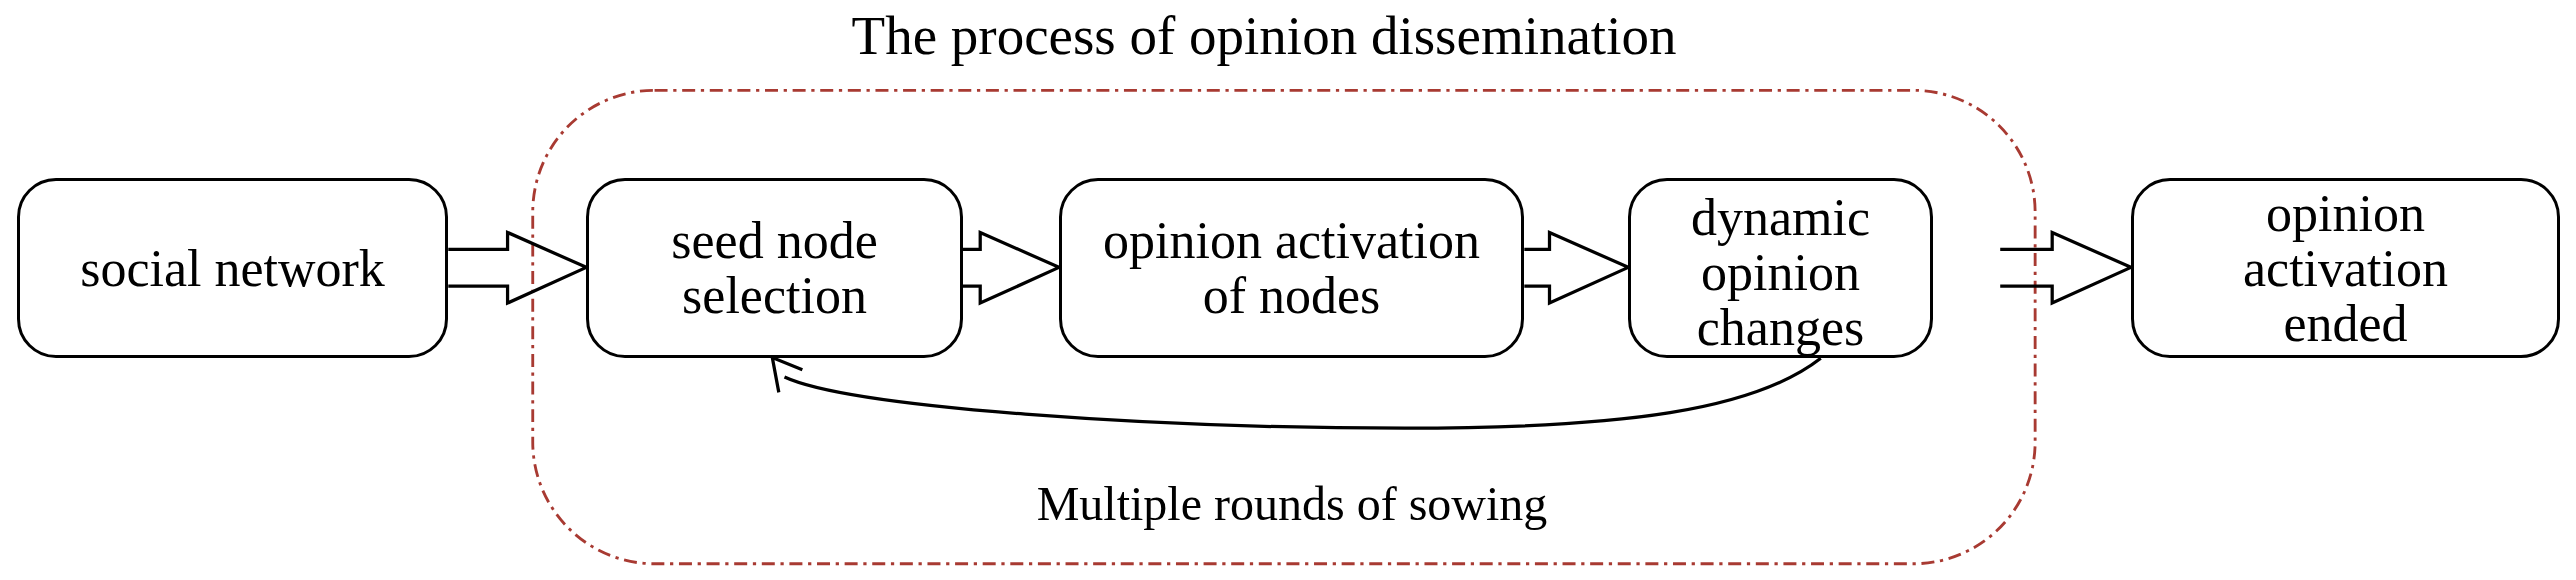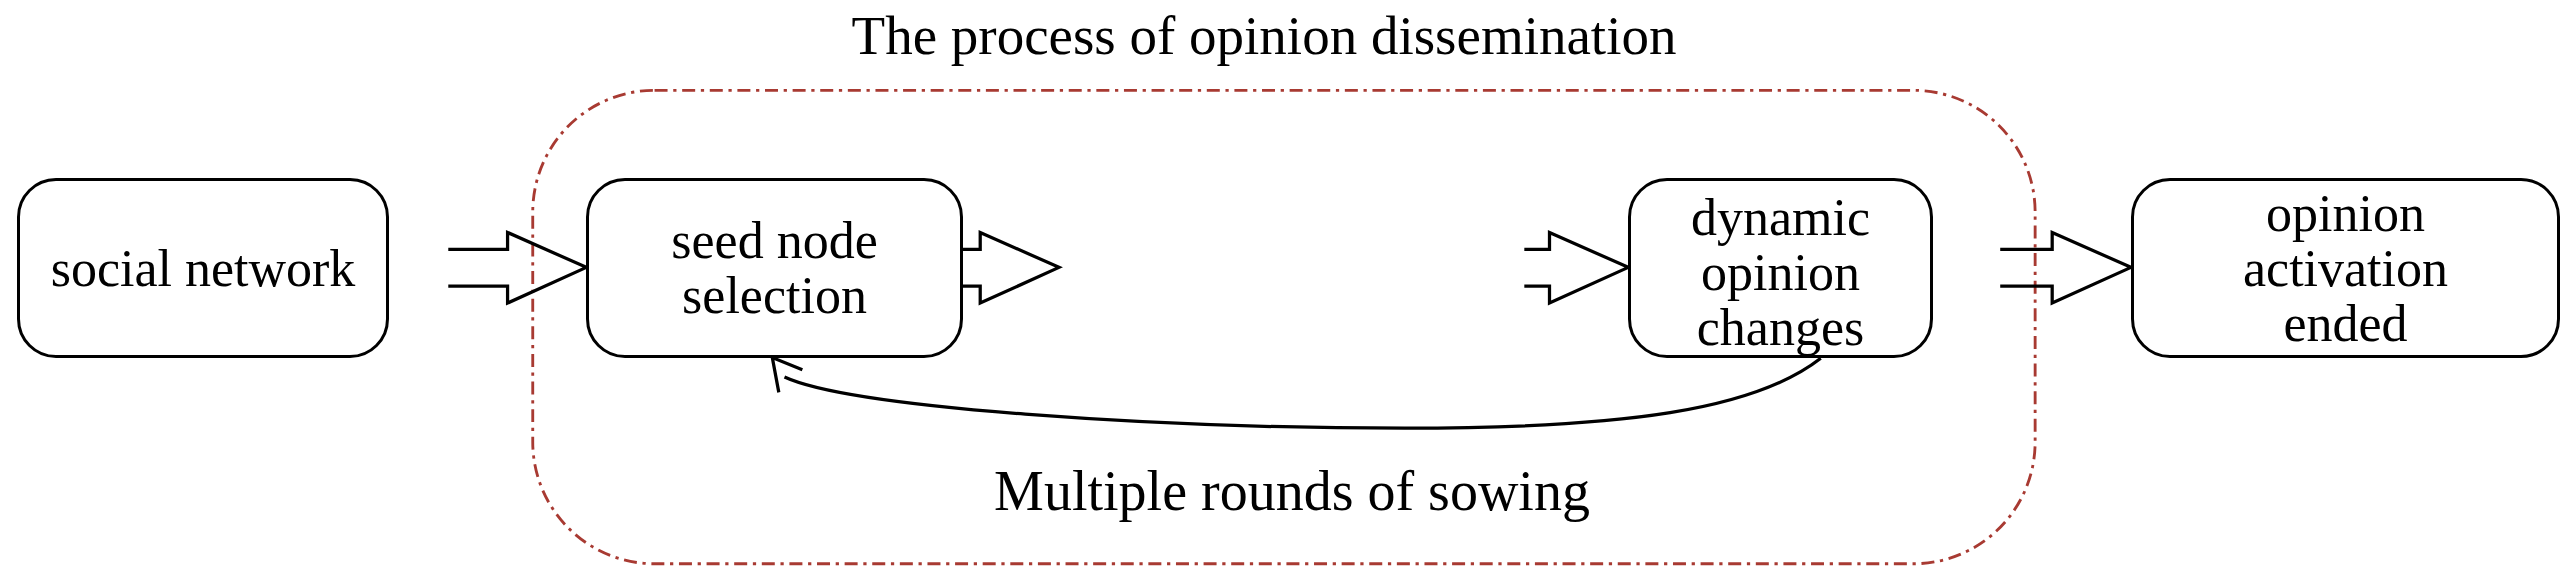--- a/index.html
+++ b/index.html
@@ -50,43 +50,43 @@
     align-items: center;
     justify-content: center;
     text-align: center;
   }
   .node-text {
     font-size: 52px;
     line-height: 55px;
     color: var(--line);
     white-space: pre-line;
   }
-  .n1 { left: 17px;   width: 372px; }
+  .n1 { left: 17px;   width: 431px; }
   .n2 { left: 586px;  width: 377px; }
   .n3 { left: 1059px; width: 465px; }
   .n4 { left: 1628px; width: 305px; align-items: flex-end; }
   .n5 { left: 2131px; width: 429px; }
   .title {
     position: absolute;
     top: 8px;
     left: 1264px;
     transform: translateX(-50%);
     font-size: 55px;
     line-height: 55px;
     color: var(--line);
     white-space: nowrap;
     z-index: 3;
     font-family: Liberation Serif, serif;
   }
   .loop-label {
     position: absolute;
-    top: 464px;
+    top: 476px;
     left: 1292px;
     transform: translateX(-50%);
-    font-size: 56px;
+    font-size: 48px;
     line-height: 55px;
     color: var(--line);
     white-space: nowrap;
     z-index: 3;
   }
 </style>
 </head>
 <body>
 
 <div class="canvas">
@@ -106,20 +106,24 @@
 
   <div class="title">The process of opinion dissemination</div>
 
   <div class="node n1">
     <span class="node-text">social network</span>
   </div>
   <div class="node n2">
     <span class="node-text">seed node
 selection</span>
   </div>
+  <div class="node n3">
+    <span class="node-text">opinion activation
+of nodes</span>
+  </div>
   <div class="node n4">
     <span class="node-text">dynamic
 opinion
 changes</span>
   </div>
   <div class="node n5">
     <span class="node-text">opinion
 activation
 ended</span>
   </div>

